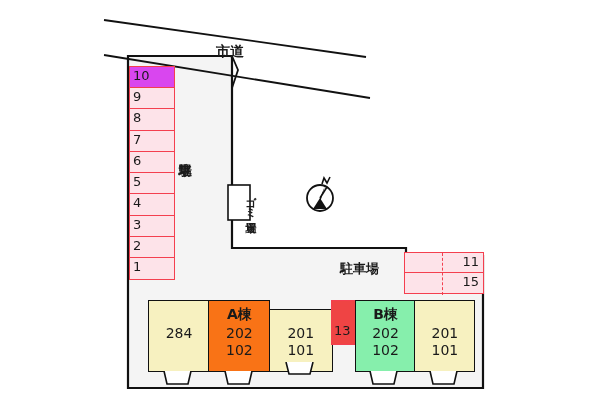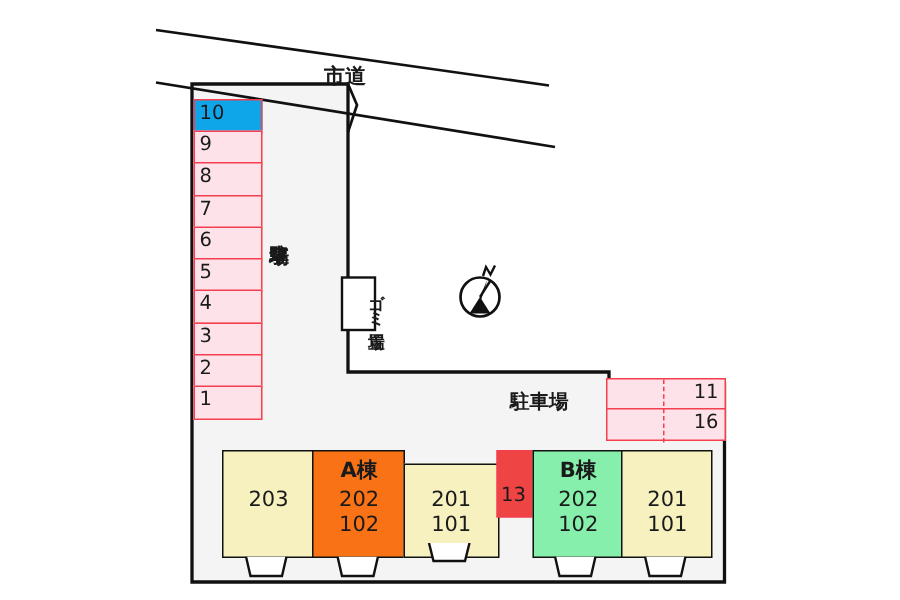--- a/index.html
+++ b/index.html
@@ -47,21 +47,21 @@
   <div class="lbl tag" style="left:216px;top:44px;font-size:14px;">市道</div>
 
   <div class="lbl gomi" style="left:245px;top:188px;">ゴミ置場</div>
 
   <div class="lbl vlabel" style="left:178px;top:152px;">駐車場</div>
 
   <div class="lbl tag" style="left:340px;top:262px;">駐車場</div>
 
   <div style="position:absolute;left:129px;top:66px;width:46px;height:214px;">
     <div style="display:flex;flex-direction:column;width:100%;height:100%;">
-      <div class="stall" style="flex:1;position:relative;background:#0ea5e9;border:1.6px solid #f43f4f;margin-bottom:-1.6px;">
+      <div class="stall" style="flex:1;position:relative;background:#d946ef;border:1.6px solid #f43f4f;margin-bottom:-1.6px;">
         <span class="stall-no" style="left:3px;top:1px;">10</span>
       </div>
       <div class="stall" style="flex:1;position:relative;background:#fde3e9;border:1.6px solid #f43f4f;margin-bottom:-1.6px;">
         <span class="stall-no" style="left:3px;top:1px;">9</span>
       </div>
       <div class="stall" style="flex:1;position:relative;background:#fde3e9;border:1.6px solid #f43f4f;margin-bottom:-1.6px;">
         <span class="stall-no" style="left:3px;top:1px;">8</span>
       </div>
       <div class="stall" style="flex:1;position:relative;background:#fde3e9;border:1.6px solid #f43f4f;margin-bottom:-1.6px;">
         <span class="stall-no" style="left:3px;top:1px;">7</span>
@@ -87,30 +87,30 @@
     </div>
   </div>
 
   <div style="position:absolute;left:404px;top:252px;width:80px;height:44px;">
     <div style="position:absolute;left:0;top:0;width:100%;height:50%;
                 box-sizing:border-box;background:#fde3e9;border:1.6px solid #f43f4f;">
       <span class="stall-no" style="right:4px;top:1px;margin-left:15px;">11</span>
     </div>
     <div style="position:absolute;left:0;top:50%;width:100%;height:50%;margin-top:-1.6px;
                 box-sizing:border-box;background:#fde3e9;border:1.6px solid #f43f4f;">
-      <span class="stall-no" style="right:4px;top:1px;">16</span>
+      <span class="stall-no" style="right:4px;top:1px;">15</span>
     </div>
     <div style="position:absolute;left:48%;top:1px;width:0;height:calc(100% - 2px);
                 border-left:1.6px dashed #f43f4f;"></div>
   </div>
 
   <div style="position:absolute;left:148px;top:300px;width:186px;height:72px;">
     <div style="position:absolute;left:0;top:0;width:62px;height:72px;box-sizing:border-box;
                 background:#f7f1c0;border:1.6px solid #111;">
-      <div class="unit-txt" style="top:24px;">203</div>
+      <div class="unit-txt" style="top:24px;">284</div>
     </div>
     <div style="position:absolute;left:60.4px;top:0;width:62px;height:72px;box-sizing:border-box;
                 background:#f97316;border:1.6px solid #111;">
       <div class="bldg-name unit-txt" style="top:5px;">A棟</div>
       <div class="unit-txt" style="top:24px;">202</div>
       <div class="unit-txt" style="top:41px;">102</div>
     </div>
     <div style="position:absolute;left:120.8px;top:9px;width:64px;height:63px;box-sizing:border-box;
                 background:#f7f1c0;border:1.6px solid #111;">
       <div class="unit-txt" style="top:15px;">201</div>

